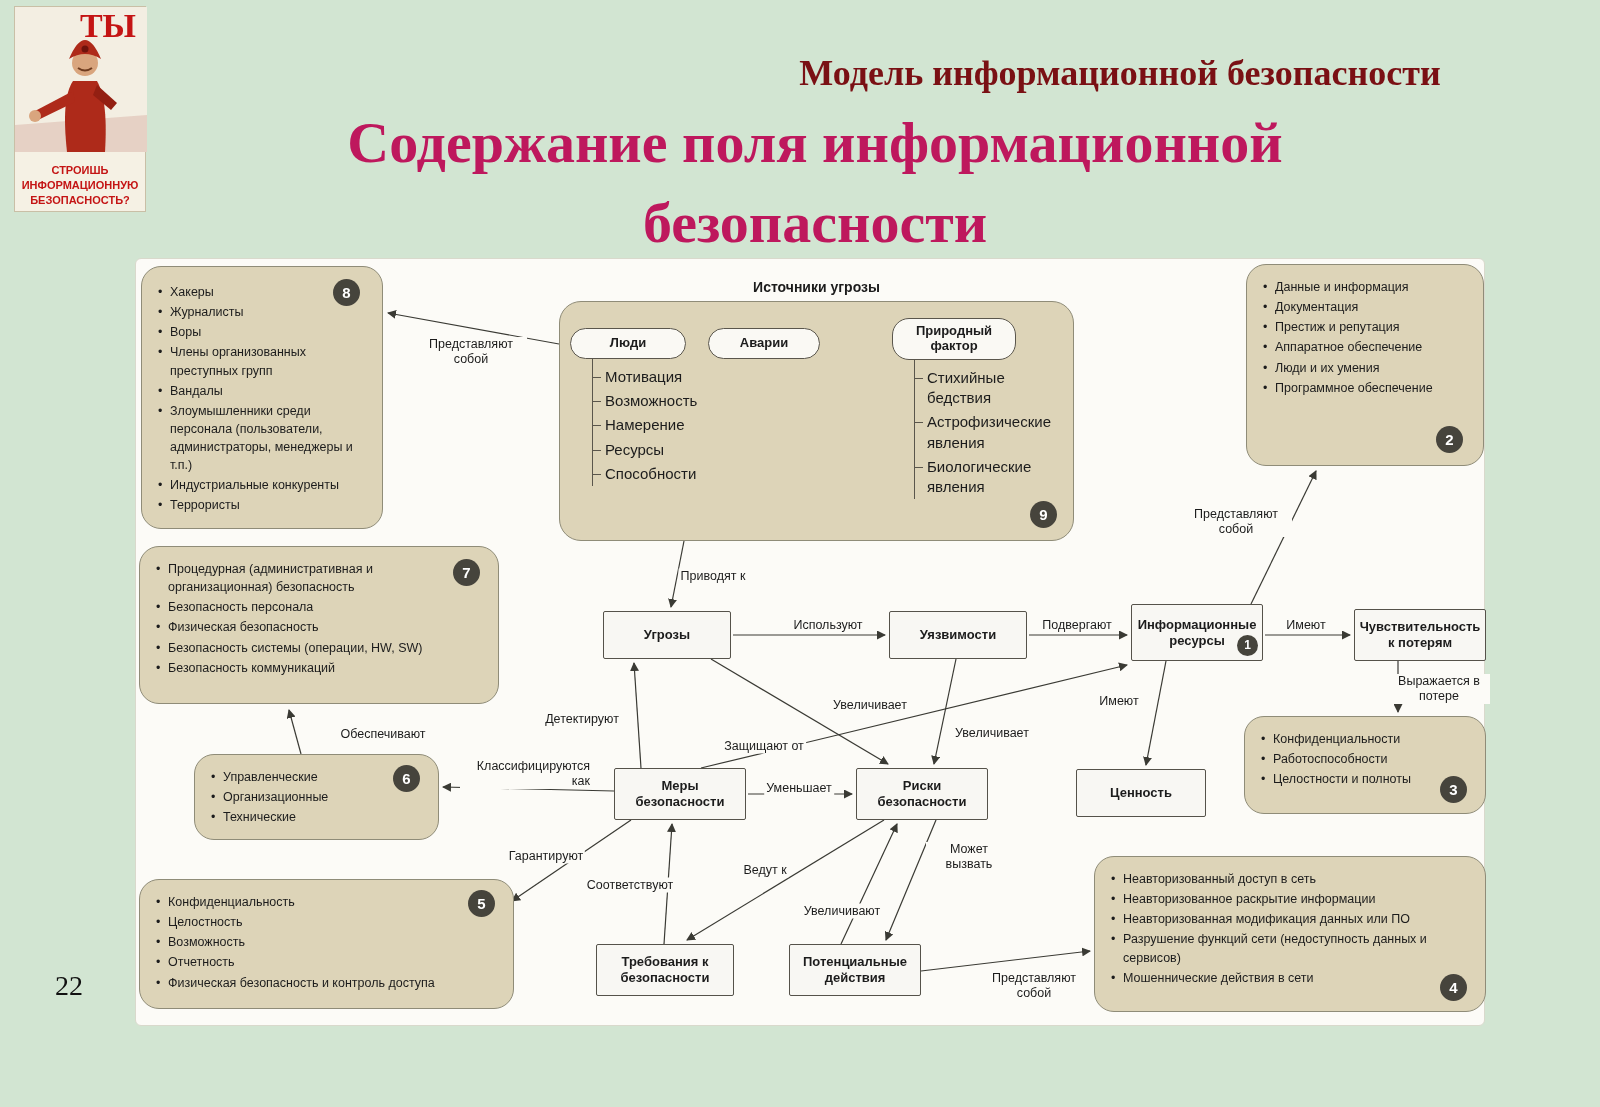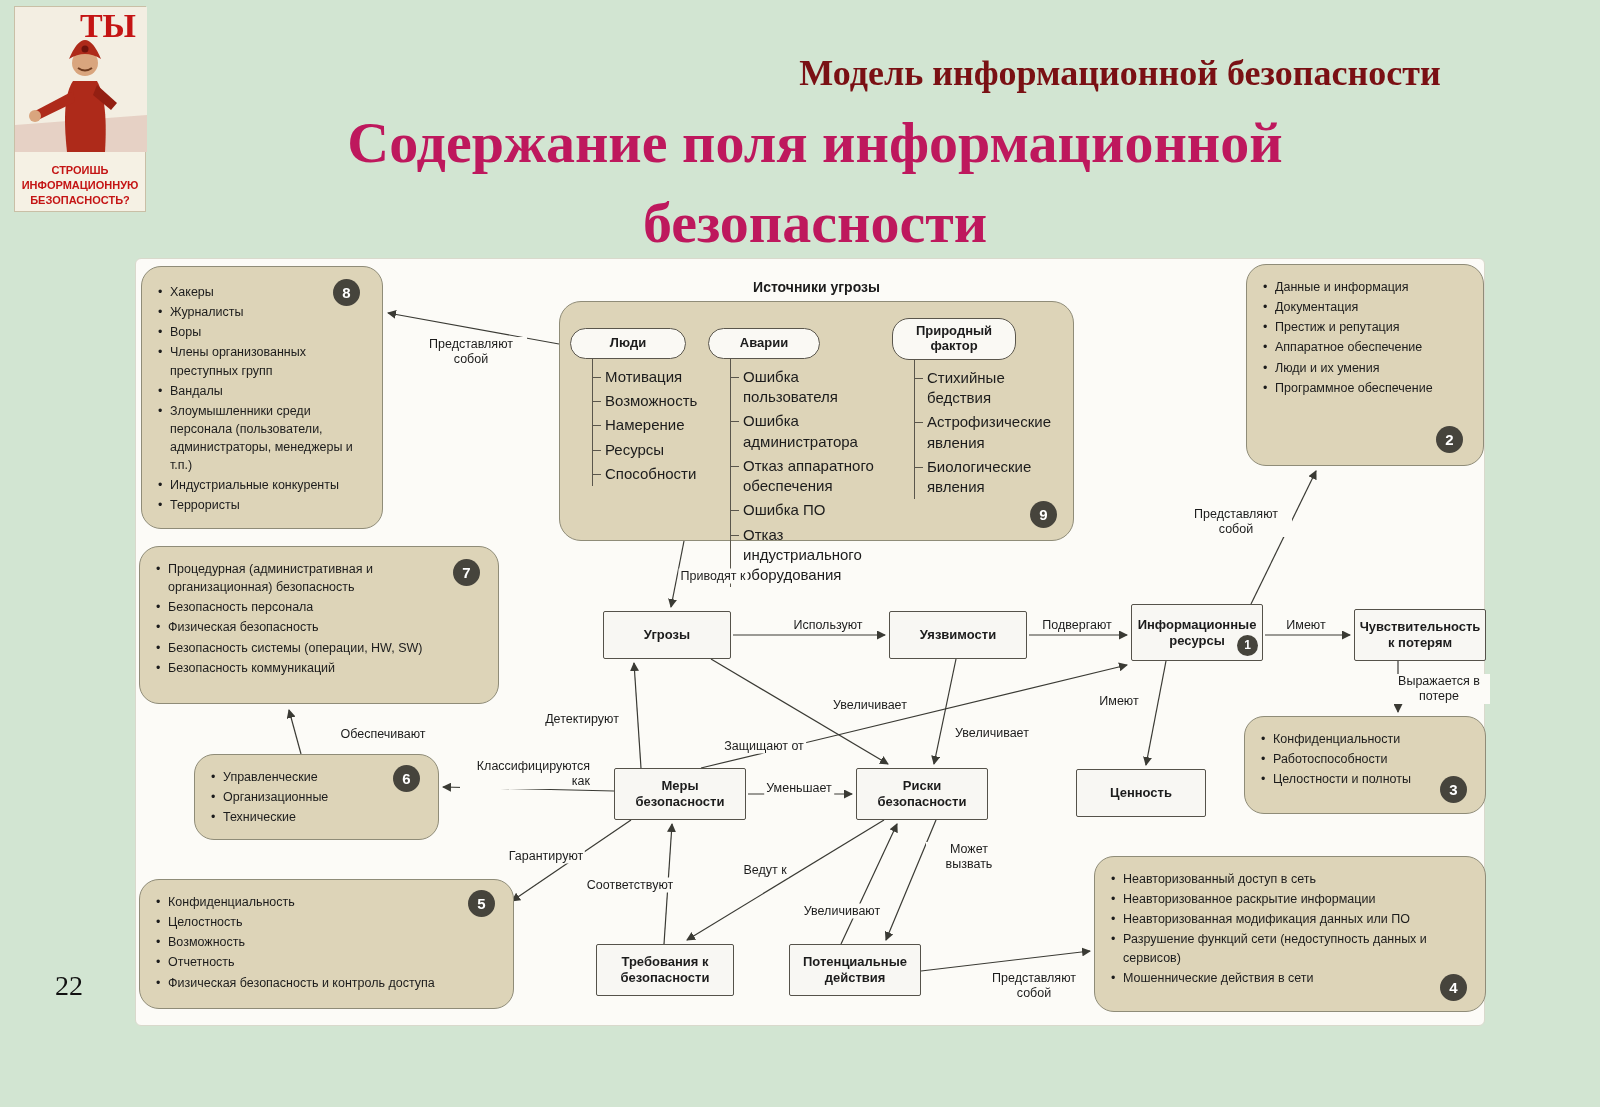--- a/index.html
+++ b/index.html
@@ -268,27 +268,20 @@
         <ul class="tree">
             <li>Мотивация</li>
             <li>Возможность</li>
             <li>Намерение</li>
             <li>Ресурсы</li>
             <li>Способности</li>
           </ul>
       </div>
       <div class="ts-group" id="tsg2">
         <div class="pill">Аварии</div>
-        <ul class="tree">
-            <li>Ошибка пользователя</li>
-            <li>Ошибка администратора</li>
-            <li>Отказ аппаратного обеспечения</li>
-            <li>Ошибка ПО</li>
-            <li>Отказ индустриального оборудования</li>
-          </ul>
       </div>
       <div class="ts-group" id="tsg3">
         <div class="pill">Природный фактор</div>
         <ul class="tree">
             <li>Стихийные бедствия</li>
             <li>Астрофизические явления</li>
             <li>Биологические явления</li>
           </ul>
       </div>
     </div>

